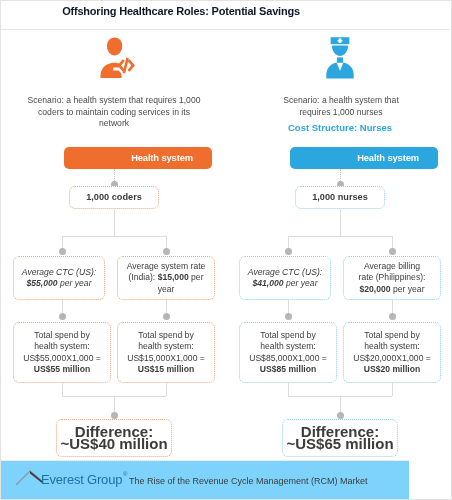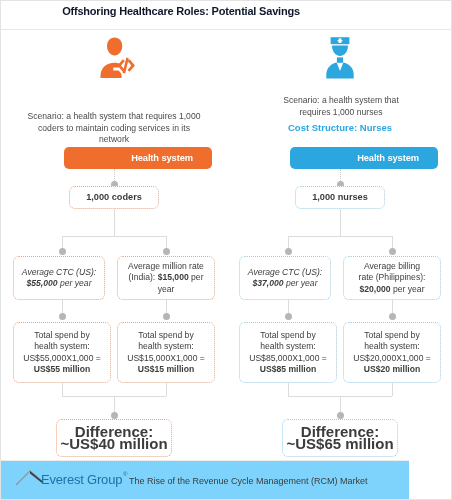--- a/index.html
+++ b/index.html
@@ -58,21 +58,21 @@
   .headline.coders { top: 51px; color: #ee6f2f; }
   .headline.nurses { top: 51px; color: #2ba6de; margin-top: 40px; }
 
   .scenario {
     position: absolute;
     text-align: center;
     font-size: 8.6px;
     color: #4a4a4a;
     line-height: 11.6px;
   }
-  .scenario.left  { left: 22px; width: 182px; top: 80px; }
+  .scenario.left  { left: 22px; width: 182px; top: 64px; }
   .scenario.right { left: 44px; width: 140px; top: 64px; }
 
   
   .pill {
     position: absolute;
     top: 116px; left: 63px;
     width: 100px; height: 22px;
     border-radius: 5px;
     color: #ffffff;
     font-size: 9.3px;
@@ -225,21 +225,21 @@
     <div class="dot" style="left:161.5px; top:217px;"></div>
 
     <div class="dbox box-rate a">
       <span class="inner">
         <span>Average CTC (US):</span><br>
         <b>$55,000</b><span> per year</span>
       </span>
     </div>
     <div class="dbox box-rate b">
       <span class="inner">
-        <span>Average million rate</span><br>
+        <span>Average system rate</span><br>
         <span>(India): </span><b>$15,000</b><span> per year</span>
       </span>
     </div>
 
     <div class="sline" style="left:61px; top:269px; height:14px;"></div>
     <div class="sline" style="left:165px; top:269px; height:14px;"></div>
     <div class="dot" style="left:57.5px; top:282px;"></div>
     <div class="dot" style="left:161.5px; top:282px;"></div>
 
     <div class="dbox box-total a">
@@ -304,21 +304,21 @@
     <div class="sline" style="left:113px; top:178px; height:27px;"></div>
     <div class="shline" style="left:61px; top:205px; width:104px;"></div>
     <div class="sline" style="left:61px; top:205px; height:14px;"></div>
     <div class="sline" style="left:165px; top:205px; height:14px;"></div>
     <div class="dot" style="left:57.5px; top:217px;"></div>
     <div class="dot" style="left:161.5px; top:217px;"></div>
 
     <div class="dbox box-rate a">
       <span class="inner">
         <span>Average CTC (US):</span><br>
-        <b>$37,000</b><span> per year</span>
+        <b>$41,000</b><span> per year</span>
       </span>
     </div>
     <div class="dbox box-rate b">
       <span class="inner">
         <span>Average billing</span><br>
         <span>rate (Philippines):</span><br>
         <b>$20,000</b><span> per year</span>
       </span>
     </div>
 

